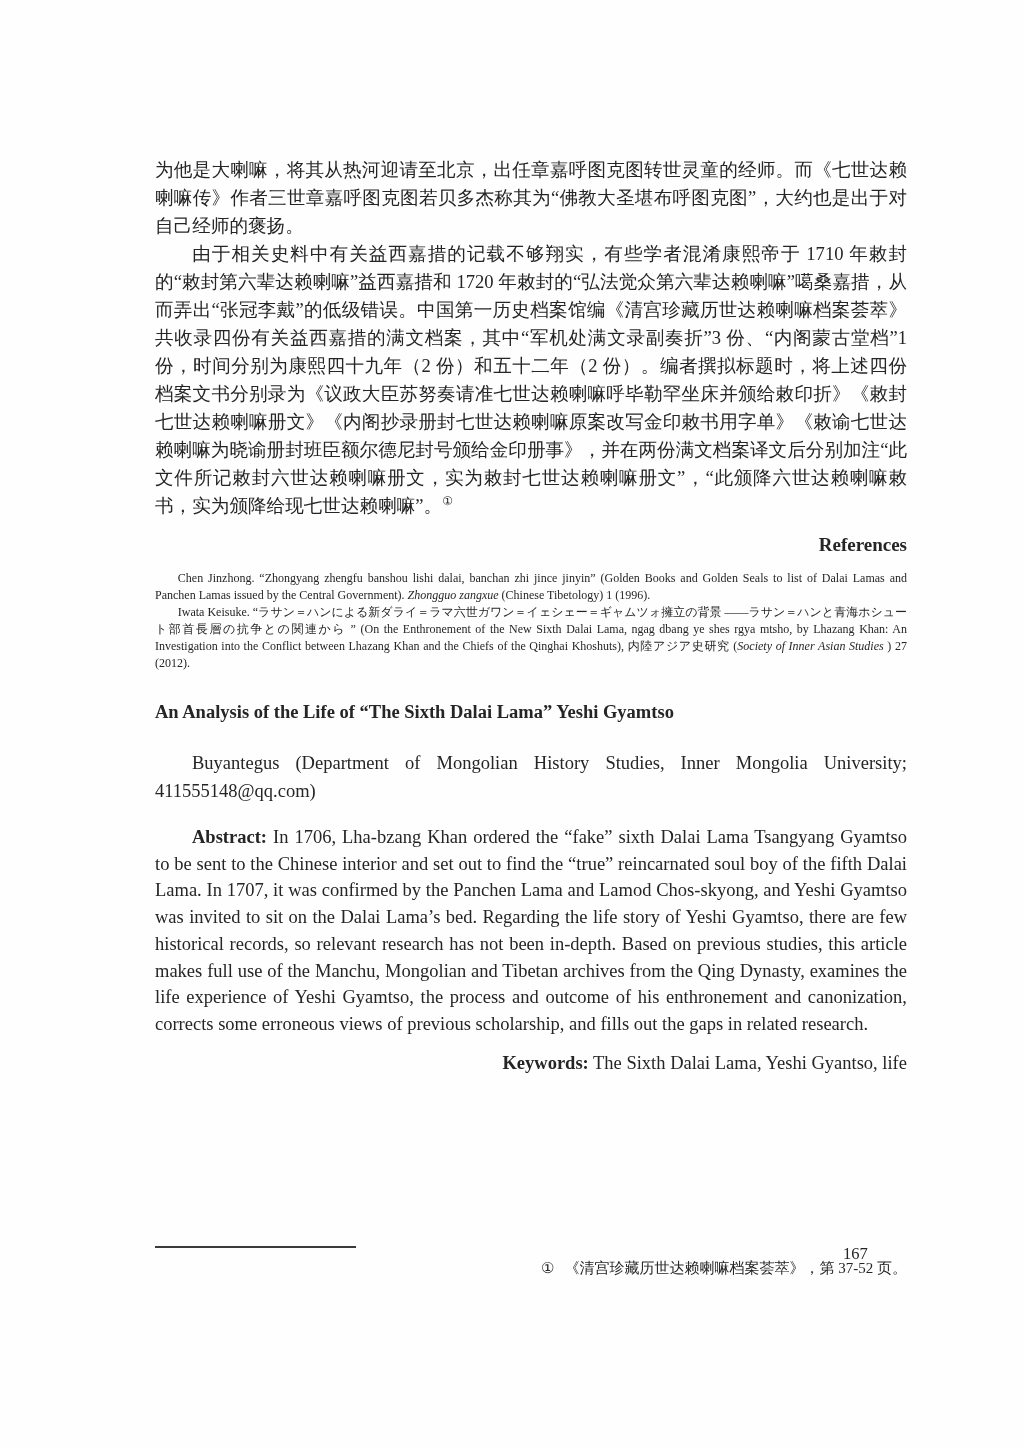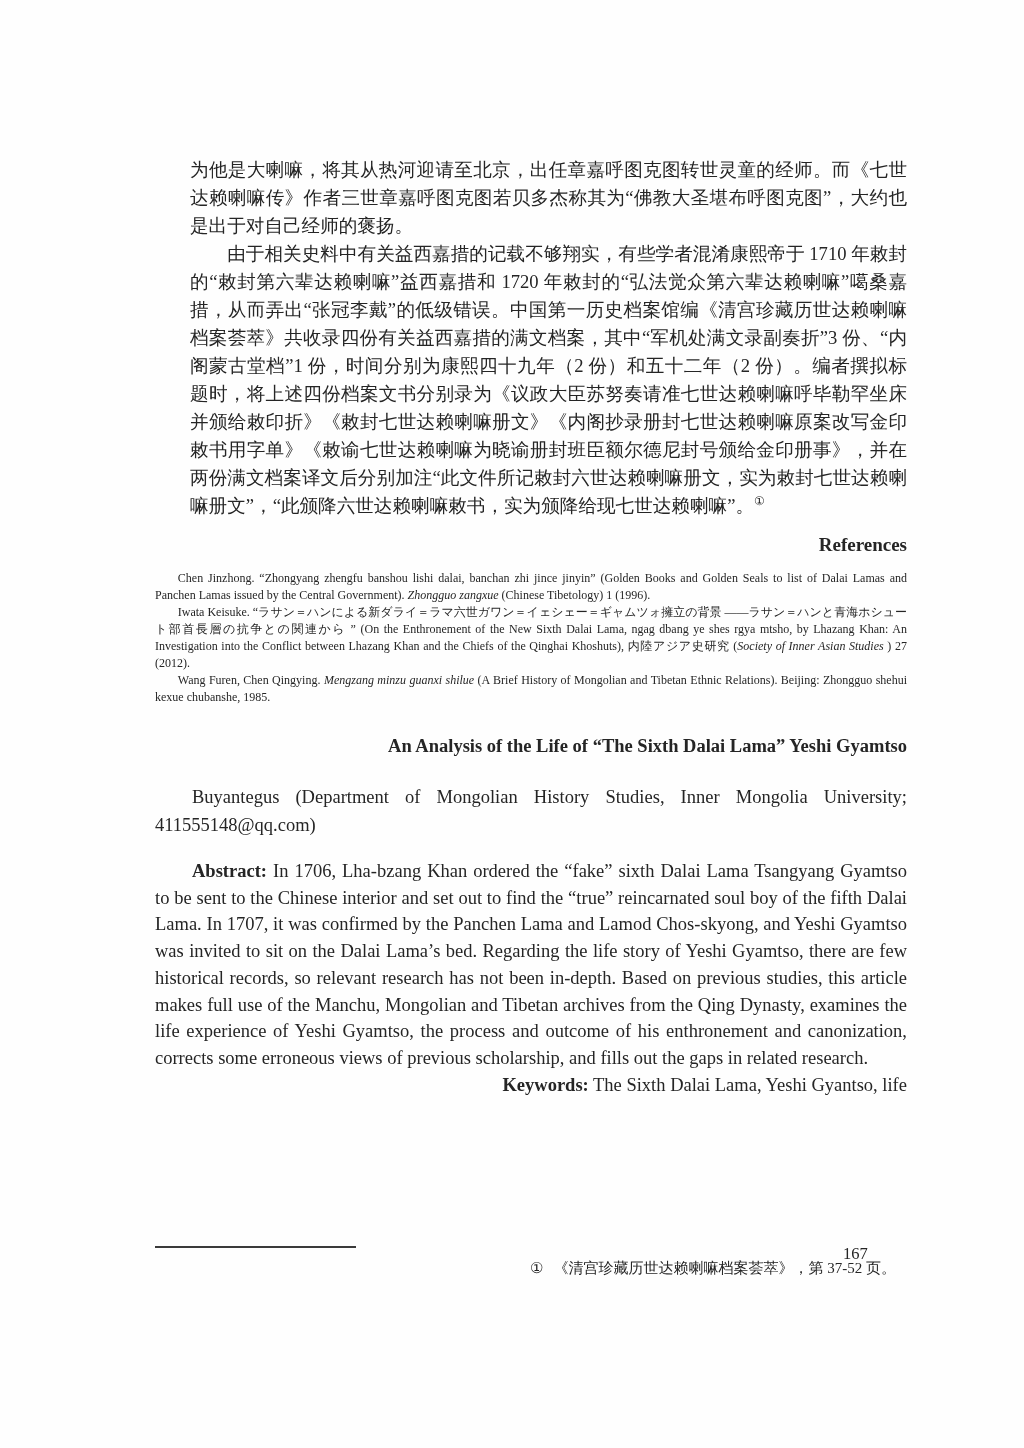--- a/index.html
+++ b/index.html
@@ -16,39 +16,38 @@
     position: absolute;
     left: 155px;
     top: 156px;
     width: 752px;
   }
   p { margin: 0; text-align: right; }
   .cn {
     font-size: 18.6px;
     line-height: 28px;
     text-align: justify;
-    margin-left: 35px;
   }
   .cn-indent { text-indent: 2em; }
   .refs-heading {
     font-size: 19px;
     font-weight: bold;
     margin: 12px 0 12px 0;
     line-height: 26px;
   }
   .ref {
     font-size: 12px;
     line-height: 17px;
     text-align: justify;
     text-indent: 1.9em;
   }
   .article-title {
     font-size: 18.5px;
     font-weight: bold;
-    text-align: right;
+    text-align: left;
     margin-top: 27px;
     line-height: 26px;
   }
   .author {
     font-size: 18.5px;
     line-height: 28px;
     text-align: justify;
     text-indent: 2em;
     margin-top: 24px;
   }
@@ -56,38 +55,38 @@
     font-size: 18.5px;
     line-height: 26.7px;
     text-align: justify;
     text-indent: 2em;
     margin-top: 19px;
   }
   .keywords {
     font-size: 18.5px;
     line-height: 27px;
     text-indent: 2em;
-    margin-top: 0px;
+    margin-top: 12px;
   }
   .bold { font-weight: bold; }
   sup.fn-marker {
     font-size: 12px;
     vertical-align: super;
     line-height: 0;
   }
   .footnote-rule {
     position: absolute;
     left: 155px;
     top: 1246px;
     width: 201px;
     border-top: 2px solid #3a3a3a;
   }
   .footnote {
     position: absolute;
-    left: 144px;
+    left: 155px;
     top: 1256px;
     width: 752px;
     font-size: 15px;
     line-height: 24px;
   }
   .footnote .marker { margin-right: 10px; }
   .page-number {
     position: absolute;
     top: 1244px;
     left: 843px;
@@ -102,21 +101,20 @@
 
     <p class="cn">为他是大喇嘛，将其从热河迎请至北京，出任章嘉呼图克图转世灵童的经师。而《七世达赖喇嘛传》作者三世章嘉呼图克图若贝多杰称其为“佛教大圣堪布呼图克图”，大约也是出于对自己经师的褒扬。</p>
 
     <p class="cn cn-indent"><span>由于相关史料中有关益西嘉措的记载不够翔实，有些学者混淆康熙帝于 1710 年敕封的“敕封第六辈达赖喇嘛”益西嘉措和 1720 年敕封的“弘法觉众第六辈达赖喇嘛”噶桑嘉措，从而弄出“张冠李戴”的低级错误。中国第一历史档案馆编《清宫珍藏历世达赖喇嘛档案荟萃》共收录四份有关益西嘉措的满文档案，其中“军机处满文录副奏折”3 份、“内阁蒙古堂档”1 份，时间分别为康熙四十九年（2 份）和五十二年（2 份）。编者撰拟标题时，将上述四份档案文书分别录为《议政大臣苏努奏请准七世达赖喇嘛呼毕勒罕坐床并颁给敕印折》《敕封七世达赖喇嘛册文》《内阁抄录册封七世达赖喇嘛原案改写金印敕书用字单》《敕谕七世达赖喇嘛为晓谕册封班臣额尔德尼封号颁给金印册事》，并在两份满文档案译文后分别加注“此文件所记敕封六世达赖喇嘛册文，实为敕封七世达赖喇嘛册文”，“此颁降六世达赖喇嘛敕书，实为颁降给现七世达赖喇嘛”。</span><sup class="fn-marker">①</sup></p>
 
     <p class="refs-heading">References</p>
 
     <div id="references-list">
         <p class="ref"><span>Chen Jinzhong. “Zhongyang zhengfu banshou lishi dalai, banchan zhi jince jinyin” (Golden Books and Golden Seals to list of Dalai Lamas and Panchen Lamas issued by the Central Government). </span><span style="font-style: italic;">Zhongguo zangxue</span><span> (Chinese Tibetology) 1 (1996).</span></p>
         <p class="ref"><span>Iwata Keisuke. “ラサン＝ハンによる新ダライ＝ラマ六世ガワン＝イェシェー＝ギャムツォ擁立の背景 ——ラサン＝ハンと青海ホシュート部首長層の抗争との関連から ” (On the Enthronement of the New Sixth Dalai Lama, ngag dbang ye shes rgya mtsho, by Lhazang Khan: An Investigation into the Conflict between Lhazang Khan and the Chiefs of the Qinghai Khoshuts), 内陸アジア史研究 (</span><span style="font-style: italic;">Society of Inner Asian Studies</span><span> ) 27 (2012).</span></p>
-        <p class="ref"><span>Wang Furen, Chen Qingying. </span><span style="font-style: italic;">Mengzang minzu guanxi shilue</span><span> (A Brief History of Mongolian and Tibetan Ethnic Relations). Beijing: Zhongguo shehui kexue chubanshe, 1985.</span></p>
       </div>
 
     <p class="article-title">An Analysis of the Life of “The Sixth Dalai Lama” Yeshi Gyamtso</p>
 
     <p class="author">Buyantegus (Department of Mongolian History Studies, Inner Mongolia University; 411555148@qq.com)</p>
 
     <p class="abstract"><span class="bold">Abstract:</span> <span>In 1706, Lha-bzang Khan ordered the “fake” sixth Dalai Lama Tsangyang Gyamtso to be sent to the Chinese interior and set out to find the “true” reincarnated soul boy of the fifth Dalai Lama. In 1707, it was confirmed by the Panchen Lama and Lamod Chos-skyong, and Yeshi Gyamtso was invited to sit on the Dalai Lama’s bed. Regarding the life story of Yeshi Gyamtso, there are few historical records, so relevant research has not been in-depth. Based on previous studies, this article makes full use of the Manchu, Mongolian and Tibetan archives from the Qing Dynasty, examines the life experience of Yeshi Gyamtso, the process and outcome of his enthronement and canonization, corrects some erroneous views of previous scholarship, and fills out the gaps in related research.</span></p>
 
     <p class="keywords"><span class="bold">Keywords:</span> <span>The Sixth Dalai Lama, Yeshi Gyantso, life</span></p>
 

